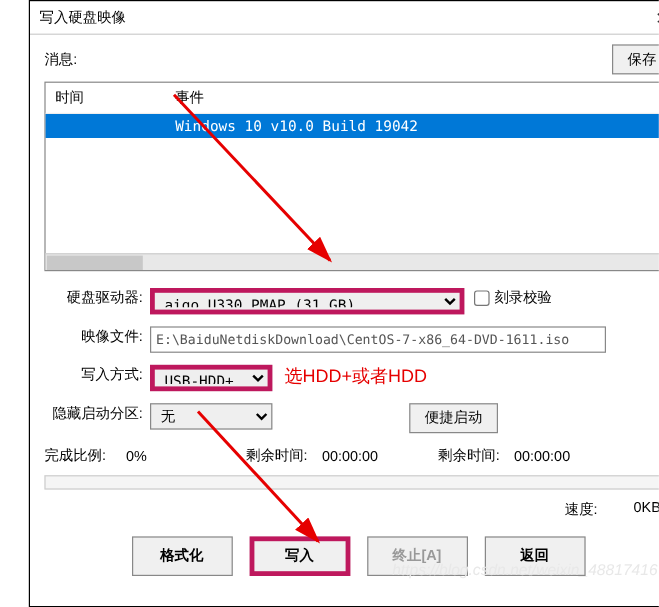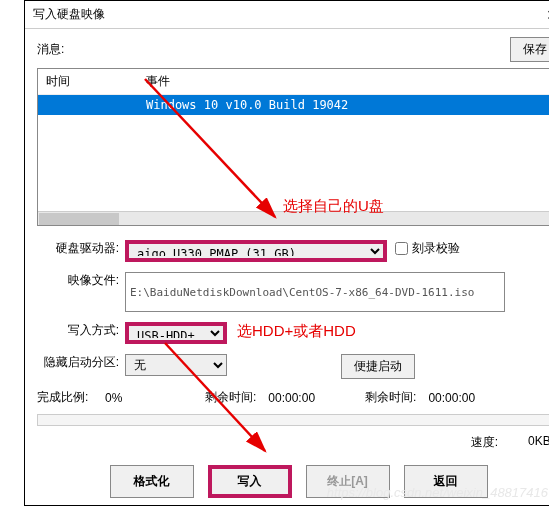--- a/index.html
+++ b/index.html
@@ -18,21 +18,21 @@
 .col-event { flex: 1; }
 .event-row { background: #0078d7; color: #fff; padding: 3px 8px; display: flex; font-family: Consolas, monospace; font-size: 12px; }
 .scrollbar-track { position: absolute; bottom: 0; left: 0; right: 0; height: 14px; background: #e8e8e8; border-top: 1px solid #ccc; }
 .scrollbar-thumb { background: #c8c8c8; height: 12px; width: 80px; margin: 1px; }
 .event-box { position: relative; }
 .form-area { margin-top: 14px; }
 .form-row { display: flex; align-items: flex-start; margin-bottom: 10px; }
 .form-label { width: 88px; text-align: right; padding-right: 6px; font-size: 12px; }
 .select { border: 1px solid #888; padding: 2px 4px; font-size: 12px; font-family: Consolas, monospace; height: 22px; }
 .select-disk { width: 262px; }
-.input-file { border: 1px solid #888; padding: 2px 4px; font-size: 11px; font-family: Consolas, monospace; height: 40px; width: 380px; color: #555; }
+.input-file { border: 1px solid #888; padding: 2px 4px; font-size: 11px; font-family: Consolas, monospace; height: 22px; width: 380px; color: #555; }
 .select-mode { width: 102px; }
 .select-hide { width: 102px; }
 .checkbox-label { display: flex; align-items: center; margin-left: 8px; font-size: 12px; }
 .checkbox-label input { margin-right: 4px; }
 .red-box { border: 4px solid #be185d; }
 .annotation { position: absolute; color: #e60000; font-size: 15px; font-weight: 500; }
 .progress-row { display: flex; align-items: center; margin-top: 8px; font-size: 12px; }
 .progress-label { width: 68px; }
 .progress-val { width: 70px; }
 .prog-lbl2 { margin-left: 30px; }
@@ -79,21 +79,20 @@
     </div>
 
     <svg class="arrow-svg" style="left:110px; top:40px; width:200px; height:160px;">
       <defs>
           <marker id="ah1" markerWidth="10" markerHeight="10" refX="8" refY="3" orient="auto">
             <path d="M0,0 L9,3 L0,6 Z" fill="#e60000"></path>
           </marker>
         </defs>
       <line x1="10" y1="10" x2="140" y2="148" stroke="#e60000" stroke-width="2.5" marker-end="url(#ah1)"></line>
     </svg>
-    <div class="annotation" style="left:258px; top:168px;">选择自己的U盘</div>
 
     <div class="form-area">
 
       <div class="form-row">
         <div class="form-label">硬盘驱动器:</div>
         <select class="select select-disk red-box">
           <option>aigo   U330         PMAP (31 GB)</option>
         </select>
         <label class="checkbox-label">
           <input type="checkbox" style="">

